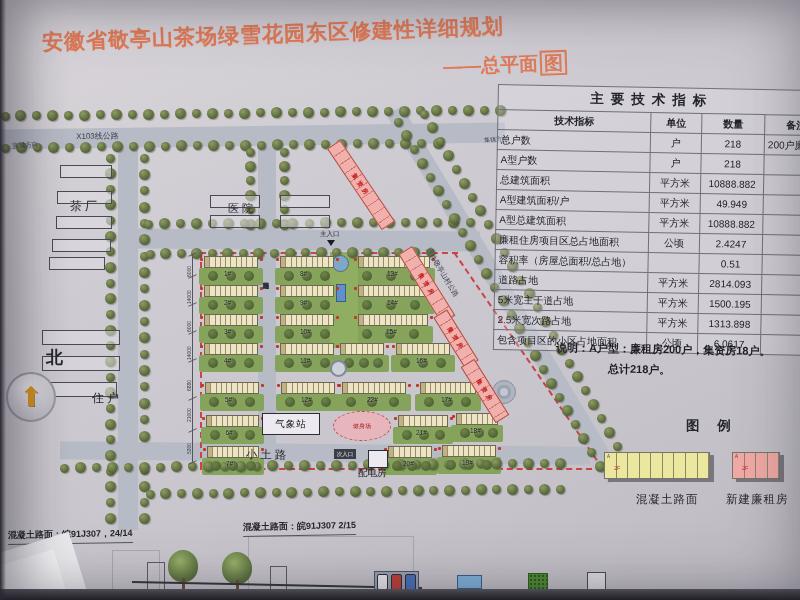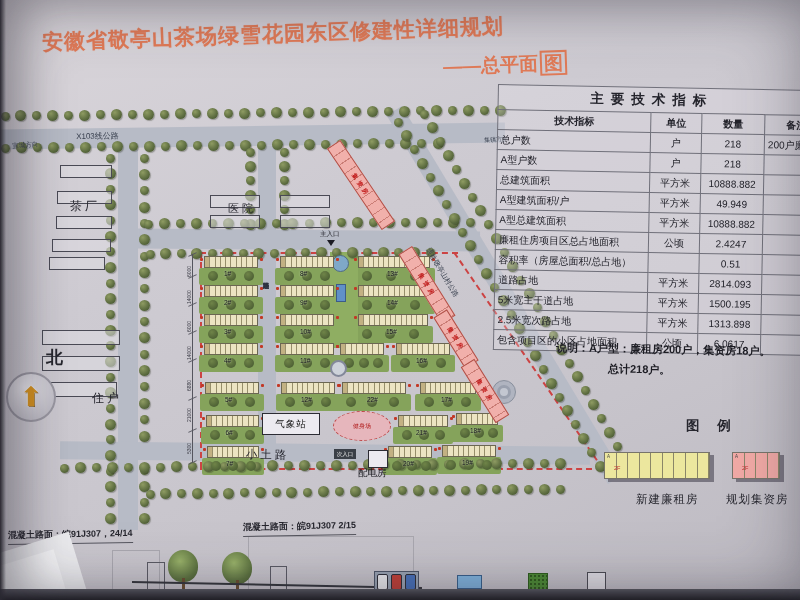--- a/index.html
+++ b/index.html
@@ -982,30 +982,30 @@
         <i></i>
         <i></i>
         <i></i>
         <i></i>
         <i></i>
         <i></i>
         <i></i>
         <span class="leg-a">A</span>
         <span class="leg-2f">2F</span>
       </div>
-      <div class="leg-label" style="left: 636px; top: 492px; position: absolute;">新建廉租房</div>
+      <div class="leg-label" style="left: 636px; top: 492px; position: absolute;">混凝土路面</div>
       <div class="leg-block" style="left: 732px; top: 452px; width: 46px; background: rgb(242, 170, 166); position: absolute;">
         <i></i>
         <i></i>
         <i></i>
         <i></i>
         <span class="leg-a">A</span>
         <span class="leg-2f">2F</span>
       </div>
-      <div class="leg-label" style="left: 726px; top: 492px; position: absolute;">规划集资房</div>
+      <div class="leg-label" style="left: 726px; top: 492px; position: absolute;">新建廉租房</div>
     </div>
 
   <div id="north">
     <div class="lbl">北</div>
     <div class="circ">
       <span class="arrow">⬆</span>
     </div>
   </div>
 
   <div class="fnote" style="left:8px;top:528px;">混凝土路面：皖91J307，24/14</div>

